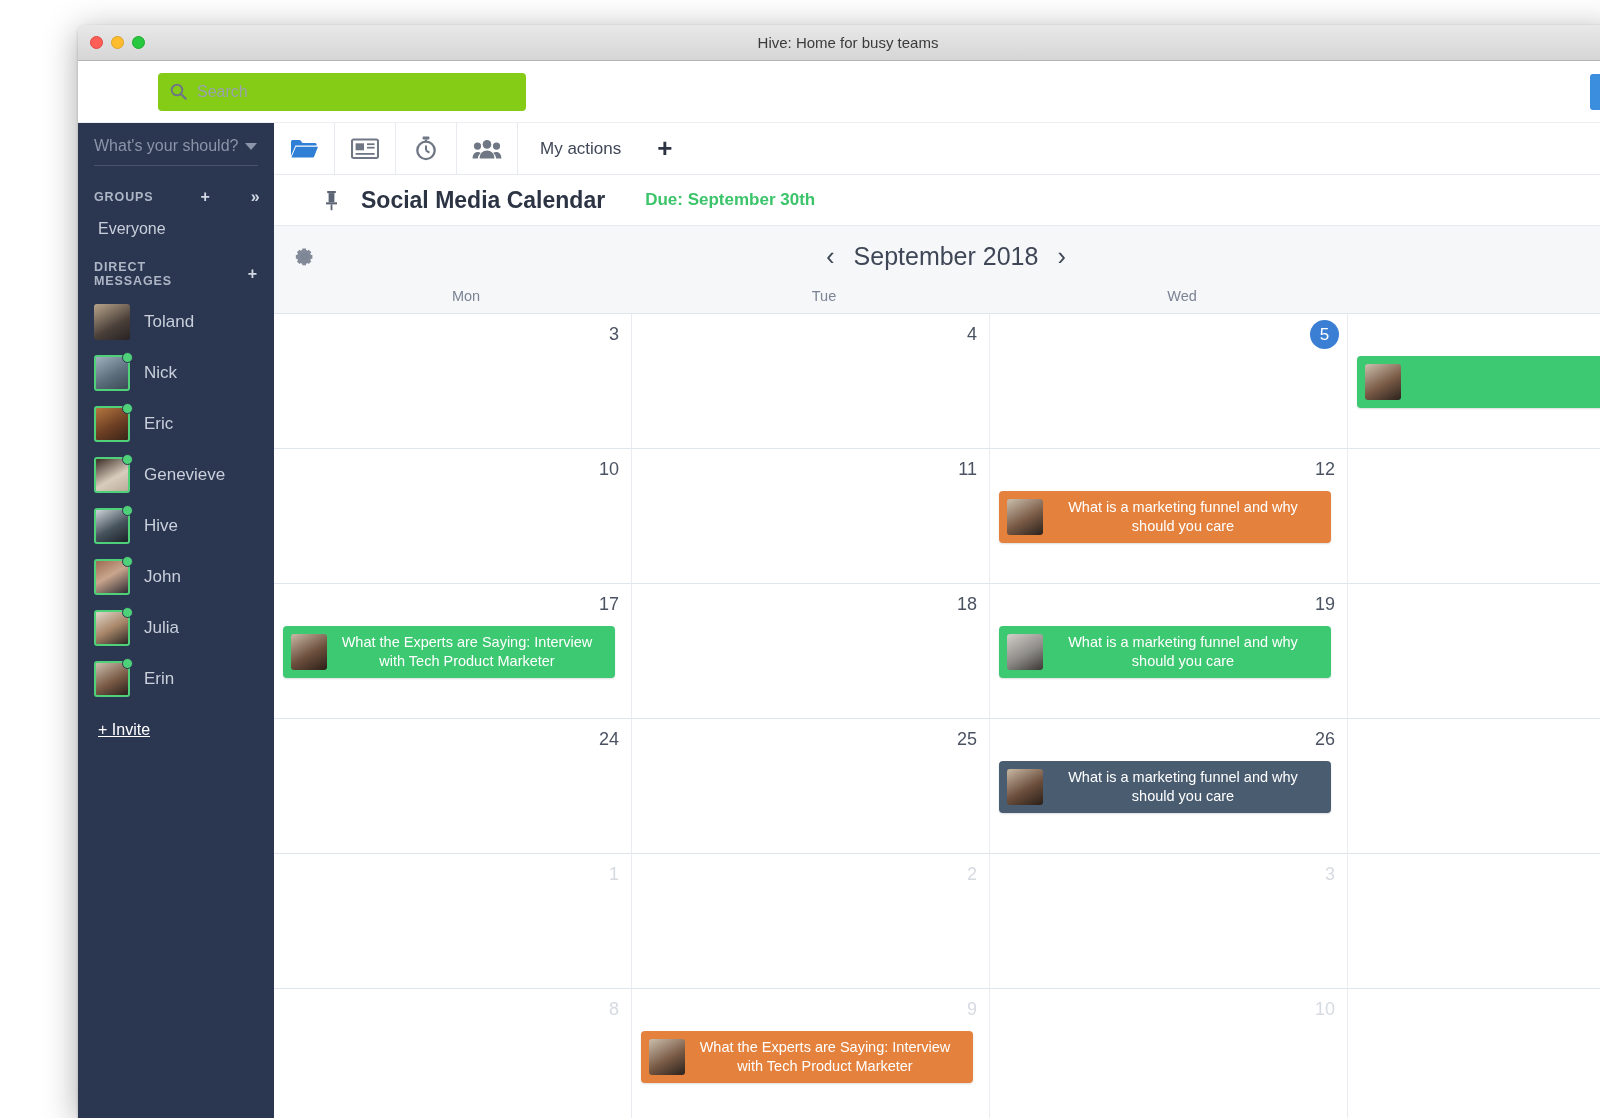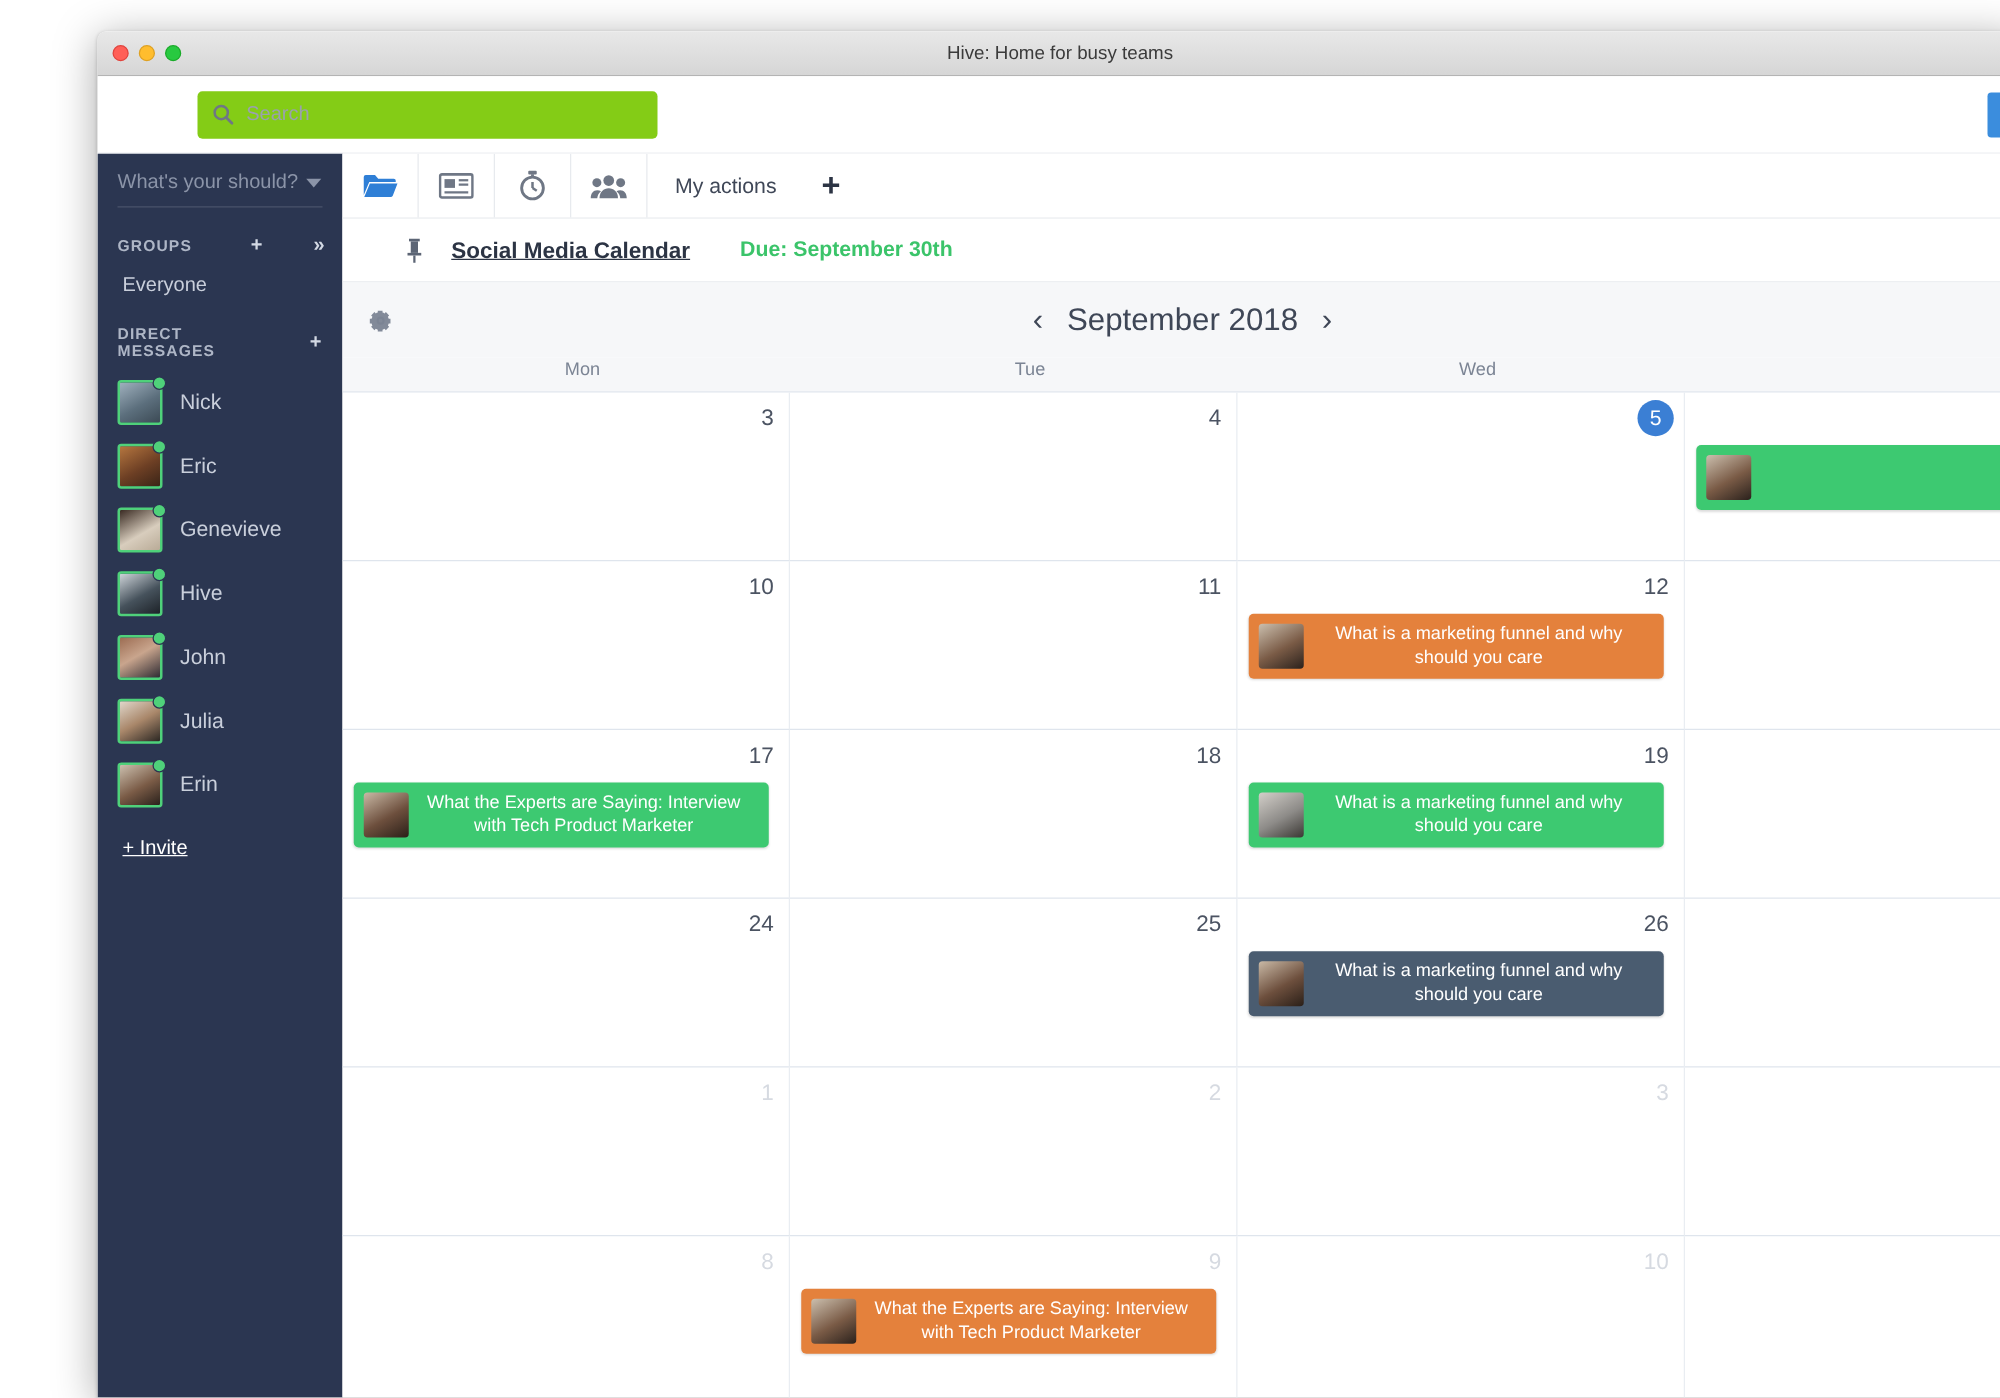--- a/index.html
+++ b/index.html
@@ -152,21 +152,21 @@
   }
   .tab-plus {
     display: flex; align-items: center; padding: 0 14px;
     font-size: 26px; color: #2c3444; font-weight: bold;
   }
   #projbar {
     height: 51px; display: flex; align-items: center;
     border-bottom: 1px solid #e7eaee; background: #fff; padding-left: 50px;
   }
   #projbar .pin { margin-right: 22px; display: flex; }
-  #projbar .pname { font-size: 18px; color: #2c3444; font-weight: bold; text-decoration: underline; }
+  #projbar .pname { font-size: 23px; color: #2c3444; font-weight: bold; }
   #projbar .pdue { margin-left: 40px; font-size: 17px; color: #3bc46a; font-weight: bold; }
 
   
   #calhead {
     height: 60px; background: #f6f7f9;
     display: flex; align-items: center; position: relative;
   }
   #calhead .gear { margin-left: 21px; display: flex; }
   #monthnav {
     position: absolute; left: 0; right: 0; top: 0; height: 60px;
@@ -271,20 +271,26 @@
       <div class="grp-item">Everyone</div>
 
       <div class="sec-head">
         <span>DIRECT MESSAGES</span>
         <span class="plus">+</span>
       </div>
 
       <div class="dm-list">
         <div class="dm-item">
           <span class="av-wrap">
+            <span class="av" style="background:linear-gradient(150deg,#b9a58c,#4a3f39 60%,#272322);"></span>
+          </span>
+          <span class="dm-name">Toland</span>
+        </div>
+        <div class="dm-item">
+          <span class="av-wrap">
             <span class="av on" style="background:linear-gradient(150deg,#9fb0bd,#5c6f7d 55%,#3c4a55);"></span>
             <span class="dot-on"></span>
           </span>
           <span class="dm-name">Nick</span>
         </div>
         <div class="dm-item">
           <span class="av-wrap">
             <span class="av on" style="background:linear-gradient(150deg,#b5763f,#6d3f24 55%,#3a2417);"></span>
             <span class="dot-on"></span>
           </span>

